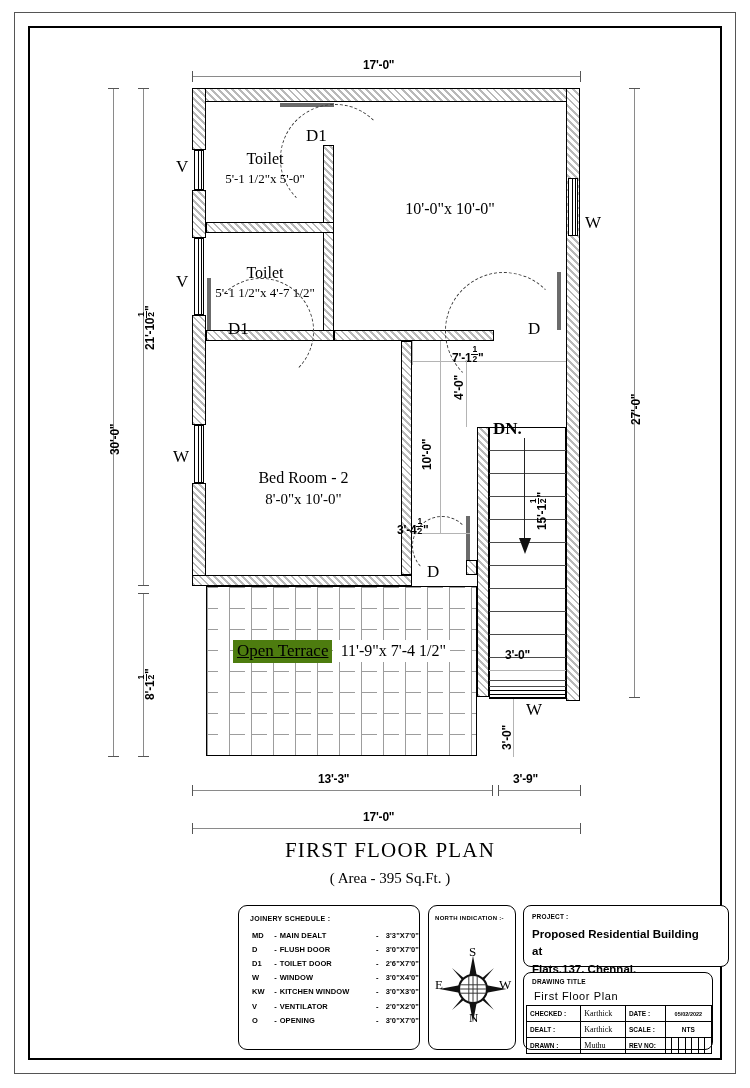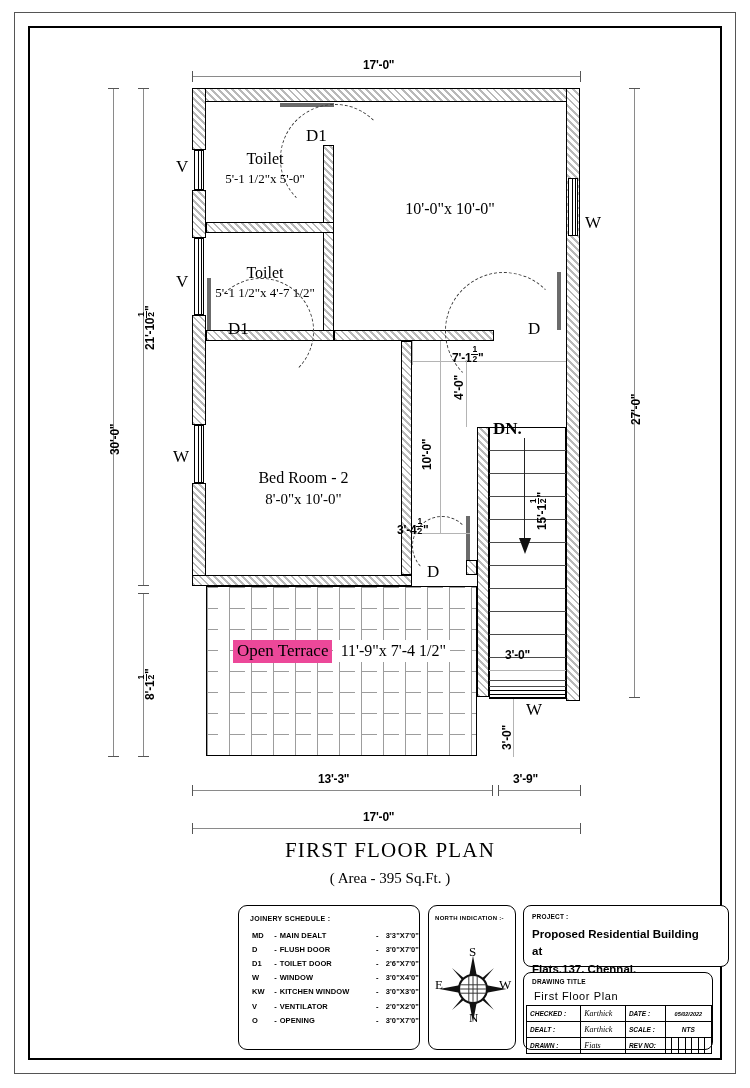--- a/index.html
+++ b/index.html
@@ -72,21 +72,21 @@
   
   .compass-wrap{position:absolute;}
   .comp-letter{position:absolute;font-family:"Liberation Serif",serif;font-size:13px;}
 
   
   .tb{position:absolute;border:1.5px solid #000;border-radius:8px;background:#fff;box-sizing:border-box;}
   .tb-label{font-family:"Liberation Sans",sans-serif;font-weight:bold;font-size:6.5px;letter-spacing:.2px;}
   .proj-text{font-family:"Liberation Sans",sans-serif;font-weight:bold;font-size:11.5px;line-height:1.5;}
   .dtitle{font-family:"Liberation Sans",sans-serif;font-size:11px;letter-spacing:.6px;}
   table.meta{border-collapse:collapse;width:100%;height:100%;table-layout:fixed;}
-  table.meta td{border:1px solid #000;font-family:"Liberation Sans",sans-serif;font-size:6.5px;font-weight:bold;padding:0 3px;height:15px;font-style:italic;}
+  table.meta td{border:1px solid #000;font-family:"Liberation Sans",sans-serif;font-size:6.5px;font-weight:bold;padding:0 3px;height:15px;}
   table.meta td.val{font-weight:normal;font-size:8px;font-family:"Liberation Serif",serif;}
   table.meta td.ctr{text-align:center;}
   .revgrid{display:flex;height:100%;}
   .revgrid span{flex:1;border-right:1px solid #000;}
   .revgrid span:last-child{border-right:none;}
 
   .plan-title{position:absolute;text-align:center;font-family:"Liberation Serif",serif;}
   .plan-title .t1{font-size:21px;letter-spacing:1.2px;}
   .plan-title .t2{font-size:15px;margin-top:7px;}
 </style>
@@ -198,21 +198,21 @@
     <div class="lbl room-name" style="left:334px;top:198px;width:232px;font-size:17px;">
       <div style="font-size:16px;">10'-0"x 10'-0"</div>
     </div>
 
     <div class="lbl room-name" style="left:206px;top:435px;width:195px;font-size:16px;margin-top:32px;">
       <div>Bed Room - 2</div>
       <div style="font-size:15px;">8'-0"x 10'-0"</div>
     </div>
 
     <div class="lbl room-name" style="left:206px;top:640px;width:271px;font-size:17px;">
-      <div style="background:#ec4899;display:inline-block;padding:0 4px;">Open Terrace</div>
+      <div style="background:#4d7c0f;display:inline-block;padding:0 4px;text-decoration:underline;">Open Terrace</div>
       <div style="font-size:16px;background:#fff;display:inline-block;padding:0 4px;">11'-9"x 7'-4 1/2"</div>
     </div>
 
     <div class="lbl code" style="left:306px;top:126px;">D1</div>
     <div class="lbl code" style="left:228px;top:319px;">D1</div>
     <div class="lbl code" style="left:528px;top:319px;">D</div>
     <div class="lbl code" style="left:427px;top:562px;">D</div>
     <div class="lbl code" style="left:176px;top:157px;">V</div>
     <div class="lbl code" style="left:176px;top:272px;">V</div>
     <div class="lbl code" style="left:173px;top:447px;">W</div>
@@ -407,21 +407,21 @@
             <td class="ctr" style="width:25%;font-size:5.5px;">05/02/2022</td>
           </tr>
           <tr>
             <td>DEALT :</td>
             <td class="val">Karthick</td>
             <td>SCALE :</td>
             <td class="ctr">NTS</td>
           </tr>
           <tr>
             <td>DRAWN :</td>
-            <td class="val">Fiats</td>
+            <td class="val">Muthu</td>
             <td>REV NO:</td>
             <td style="padding:0;">
               <div class="revgrid">
                 <span></span>
                 <span></span>
                 <span></span>
                 <span></span>
                 <span></span>
                 <span></span>
                 <span></span>

